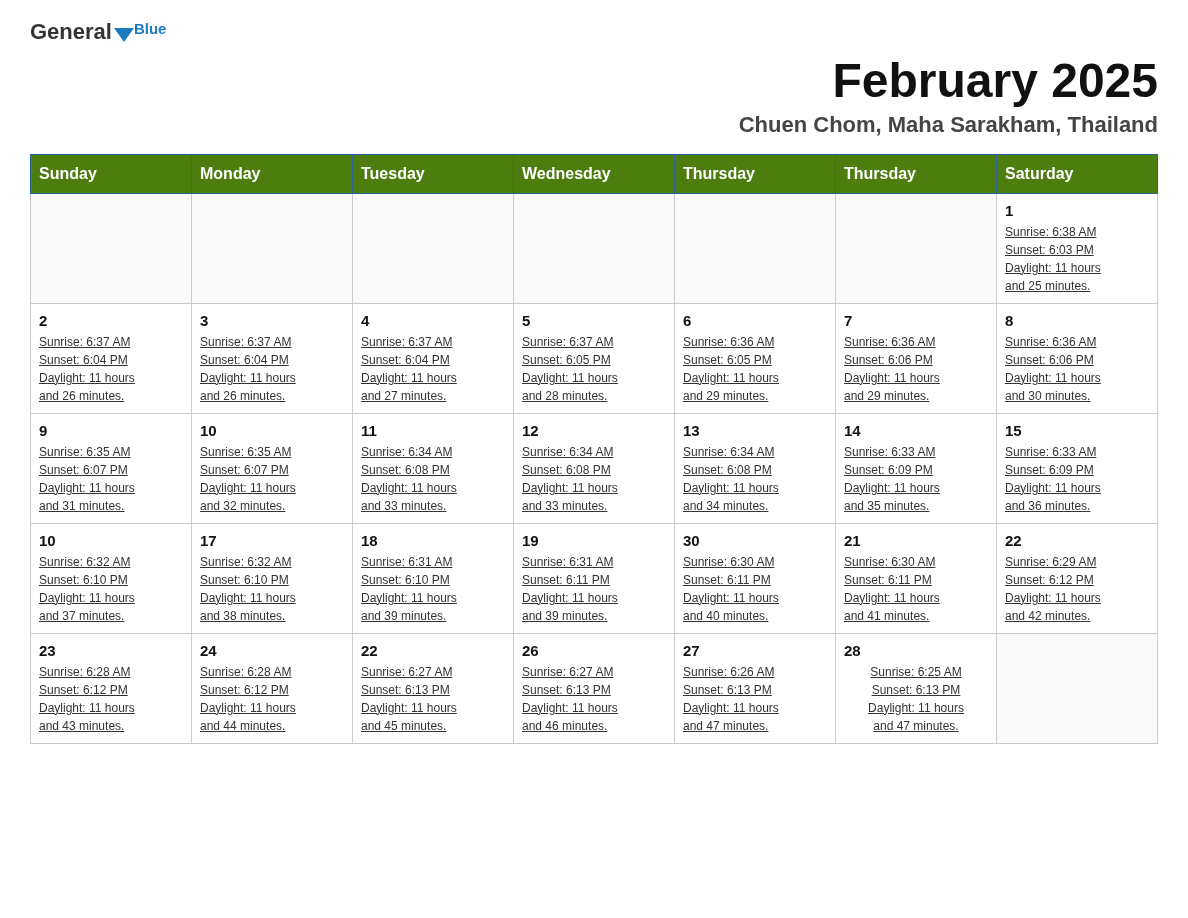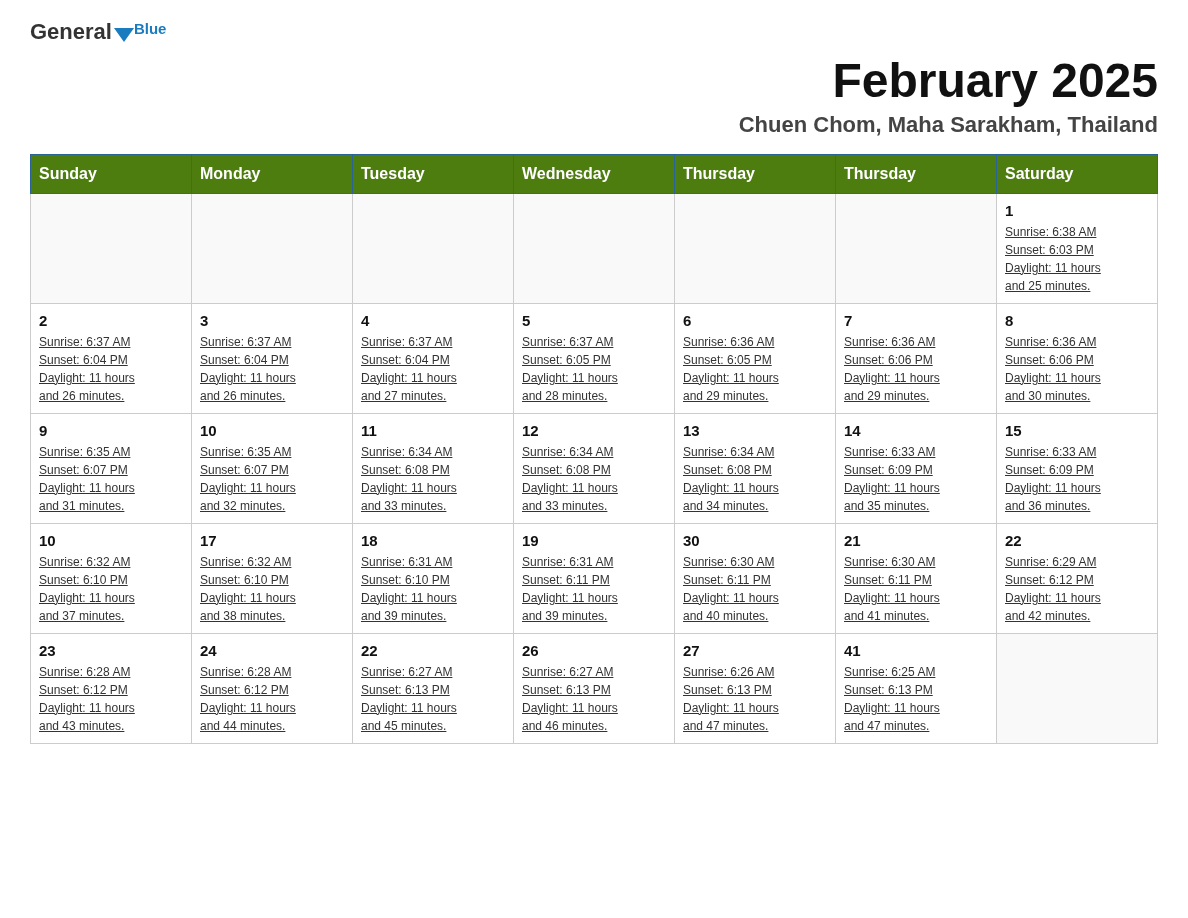--- a/index.html
+++ b/index.html
@@ -328,22 +328,22 @@
 and 46 minutes.</div>
         </td>
         <td>
           <div class="day-num">27</div>
           <div class="day-info" style="white-space: pre-line;">Sunrise: 6:26 AM
 Sunset: 6:13 PM
 Daylight: 11 hours
 and 47 minutes.</div>
         </td>
         <td>
-          <div class="day-num">41</div>
-          <div class="day-info" style="white-space: pre-line;">Sunrise: 6:25 AM
+          <div class="day-num">28</div>
+          <div class="day-info" style="white-space: pre-line; text-align: center;">Sunrise: 6:25 AM
 Sunset: 6:13 PM
 Daylight: 11 hours
 and 47 minutes.</div>
         </td>
         <td class="empty"></td>
       </tr>
     </tbody>
 </table>
 
 </body></html>

